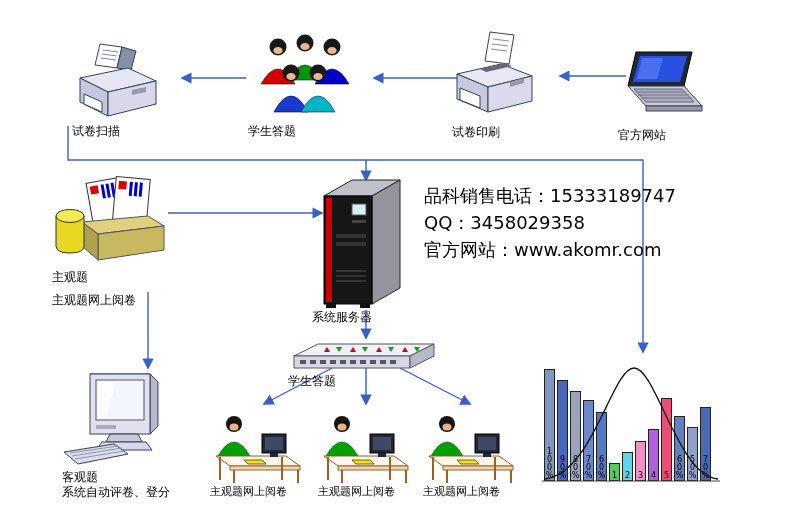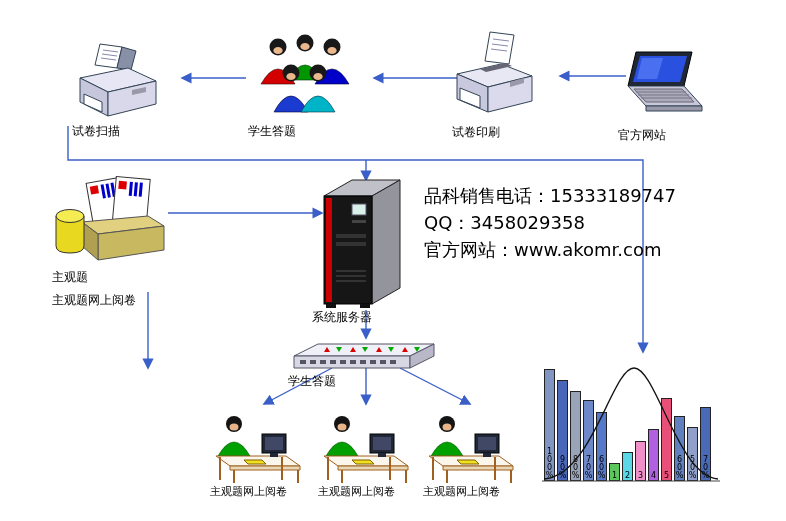--- a/index.html
+++ b/index.html
@@ -178,20 +178,36 @@
       <rect x="52" y="20" width="6" height="4" fill="#556"></rect>
         <rect x="62" y="20" width="6" height="4" fill="#556"></rect>
       <rect x="72" y="20" width="6" height="4" fill="#556"></rect>
         <rect x="82" y="20" width="6" height="4" fill="#556"></rect>
       <rect x="92" y="20" width="6" height="4" fill="#556"></rect>
         <rect x="102" y="20" width="6" height="4" fill="#556"></rect>
     </svg>
     <div class="node-label">学生答题</div>
   </div>
 
+  <div class="node" style="left:62px; top:364px; width:130px;">
+    <svg width="110" height="106" viewBox="0 0 110 106">
+      <polygon points="28,10 88,10 96,18 36,18" fill="#d0d0e0" stroke="#334455"></polygon>
+      <polygon points="88,10 96,18 96,62 88,70" fill="#b8b8cc" stroke="#334455"></polygon>
+      <rect x="28" y="10" width="60" height="60" fill="#e0e0ee" stroke="#334455"></rect>
+      <rect x="34" y="16" width="48" height="40" fill="#f4f6ff" stroke="#556"></rect>
+      <polygon points="36,18 54,18 44,54 36,54" fill="#ffffff" opacity="0.8"></polygon>
+      <rect x="34" y="61" width="20" height="4" fill="#aaaabb"></rect>
+      <polygon points="48,70 76,70 80,78 44,78" fill="#c8c8da" stroke="#334455"></polygon>
+      <polygon points="40,78 84,78 90,86 34,86" fill="#d8d8e8" stroke="#334455"></polygon>
+      <polygon points="2,88 52,80 66,90 16,100" fill="#dcdcea" stroke="#334455"></polygon>
+      <path d="M8,89 L56,82 M10,92 L60,84 M13,95 L62,87" stroke="#8899aa" fill="none"></path>
+    </svg>
+    <div class="node-label">客观题</div>
+    <div class="node-label">系统自动评卷、登分</div>
+  </div>
 
   <div class="node" style="left:210px; top:410px; width:100px;">
     <svg width="92" height="74" viewBox="0 0 92 74">
       <circle cx="24" cy="14" r="8" fill="#141414"></circle>
       <ellipse cx="24" cy="17" rx="4.5" ry="3.5" fill="#e8b488"></ellipse>
       <path d="M8,46 Q24,18 40,46 Z" fill="#00a000" stroke="#005000" stroke-width="0.6"></path>
       <polygon points="6,46 76,46 90,56 20,56" fill="#faf6ec" stroke="#a06020"></polygon>
       <polygon points="20,56 90,56 90,60 20,60" fill="#e8d8b8" stroke="#a06020"></polygon>
       <path d="M10,47 L10,70 M72,47 L72,70 M88,60 L88,73 M24,60 L24,73" stroke="#a06020" stroke-width="2" fill="none"></path>
       <rect x="52" y="24" width="24" height="19" fill="#202838" stroke="#000"></rect>

